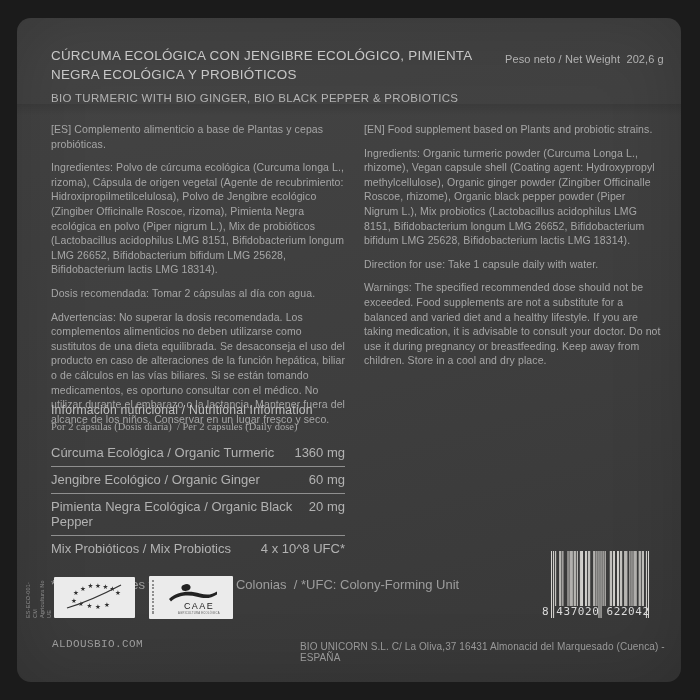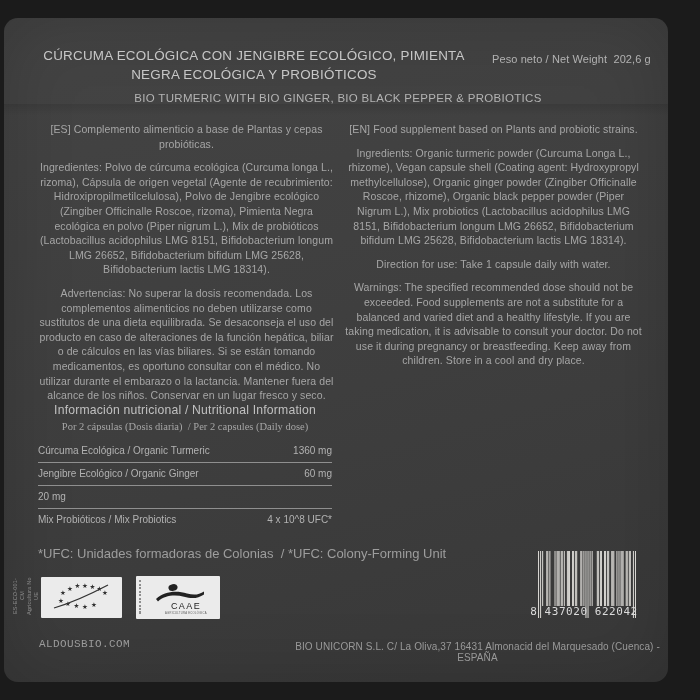--- a/index.html
+++ b/index.html
@@ -8,25 +8,24 @@
   }
   *{margin:0;padding:0;box-sizing:border-box;}
   html,body{width:700px;height:700px;}
   body{
     background:var(--page-bg);
     font-family:"Liberation Sans", sans-serif;
     position:relative; overflow:hidden;
     -webkit-font-smoothing:antialiased;
   }
   .card{
-    position:absolute; left:4px; top:18px; width:664px; height:664px;
+    position:absolute; left:17px; top:18px; width:664px; height:664px;
     border-radius:14px;
     background:linear-gradient(165deg,#444444 0%, #3e3e3e 55%, #383838 100%);
     box-shadow:inset 0 0 70px rgba(0,0,0,0.18);
-    text-align:center;
   }
   .crease{
     position:absolute; left:0; right:0; top:86px; height:14px;
     background:linear-gradient(180deg, rgba(0,0,0,0.10), rgba(0,0,0,0) 85%);
   }
   
   .title{
     position:absolute; left:34px; top:28px; width:432px;
     font-size:13.4px; line-height:19px; letter-spacing:0.25px;
     color:var(--title-text); font-weight:400;
@@ -35,35 +34,35 @@
     position:absolute; left:488px; top:35px;
     font-size:11px; color:#b2b2b2; white-space:pre; letter-spacing:0.1px;
   }
   .subtitle{
     position:absolute; left:34px; top:74px; width:600px;
     font-size:11.5px; letter-spacing:0.3px; color:#b3b3b3;
   }
   
   .cols{
     position:absolute; left:34px; top:104px; width:604px;
-    display:flex; gap:10px;
+    display:flex; gap:16px;
   }
   .col{width:297px; flex:0 0 297px;}
   .col p{
     font-size:10.5px; line-height:14.6px; color:var(--body-text);
     margin-bottom:9px; letter-spacing:0.1px;
   }
   
   .nutrition{position:absolute; left:34px; top:385px; width:294px;}
   .n-title{font-size:12.2px; color:#c0c0c0; letter-spacing:0.2px;}
   .n-subtitle{font-size:10.5px; color:var(--body-text); margin-top:4px; white-space:pre;font-family:Liberation Serif, serif;}
   .n-table{margin-top:8px;}
   .nrow{
     display:flex; justify-content:space-between; align-items:baseline;
-    padding:5px 0 6px 0; font-size:10px; color:#b2b2b2;
+    padding:5px 0 6px 0; font-size:13px; color:#b2b2b2;
   }
   .nrow.sep{border-bottom:1px solid var(--rule);}
   .nvalue{white-space:pre; color:#b2b2b2;}
   .n-footnote{margin-top:15px; font-size:13px; color:#9d9d9d; white-space:pre;}
   
   .eu-vertical{
     position:absolute; left:14px; top:556px; height:44px; width:16px;
     display:flex; flex-direction:row; align-items:center; justify-content:center;
   }
   .eu-vertical span{
@@ -106,20 +105,21 @@
   <div class="crease"></div>
 
   <div class="title">CÚRCUMA ECOLÓGICA CON JENGIBRE ECOLÓGICO, PIMIENTA NEGRA ECOLÓGICA Y PROBIÓTICOS</div>
   <div class="net-weight">Peso neto / Net Weight  202,6 g</div>
   <div class="subtitle">BIO TURMERIC WITH BIO GINGER, BIO BLACK PEPPER &amp; PROBIOTICS</div>
 
   <div class="cols">
     <div class="col">
       <p>[ES] Complemento alimenticio a base de Plantas y cepas probióticas.</p>
       <p>Ingredientes: Polvo de cúrcuma ecológica (Curcuma longa L., rizoma), Cápsula de origen vegetal (Agente de recubrimiento: Hidroxipropilmetilcelulosa), Polvo de Jengibre ecológico (Zingiber Officinalle Roscoe, rizoma), Pimienta Negra ecológica en polvo (Piper nigrum L.), Mix de probióticos (Lactobacillus acidophilus LMG 8151, Bifidobacterium longum LMG 26652, Bifidobacterium bifidum LMG 25628, Bifidobacterium lactis LMG 18314).</p>
+      <p>Dosis recomendada: Tomar 2 cápsulas al día con agua.</p>
       <p>Advertencias: No superar la dosis recomendada. Los complementos alimenticios no deben utilizarse como sustitutos de una dieta equilibrada. Se desaconseja el uso del producto en caso de alteraciones de la función hepática, biliar o de cálculos en las vías biliares. Si se están tomando medicamentos, es oportuno consultar con el médico. No utilizar durante el embarazo o la lactancia. Mantener fuera del alcance de los niños. Conservar en un lugar fresco y seco.</p>
     </div>
     <div class="col">
       <p>[EN] Food supplement based on Plants and  probiotic strains.</p>
       <p>Ingredients: Organic turmeric powder (Curcuma Longa L., rhizome), Vegan capsule shell (Coating agent: Hydroxypropyl methylcellulose), Organic ginger powder (Zingiber Officinalle Roscoe, rhizome), Organic black pepper powder (Piper Nigrum L.), Mix probiotics (Lactobacillus acidophilus LMG 8151, Bifidobacterium longum LMG 26652, Bifidobacterium bifidum LMG 25628, Bifidobacterium lactis LMG 18314).</p>
       <p>Direction for use: Take 1 capsule daily with water.</p>
       <p>Warnings: The specified recommended dose should not be exceeded. Food supplements are not a substitute for a balanced and varied diet and a healthy lifestyle. If you are taking medication, it is advisable to consult your doctor. Do not use it during pregnancy or breastfeeding. Keep away from children. Store in a cool and dry place.</p>
     </div>
   </div>
 
@@ -129,20 +129,21 @@
     <div class="n-table">
       <div class="nrow sep">
         <span class="nlabel">Cúrcuma Ecológica / Organic Turmeric</span>
         <span class="nvalue">1360 mg</span>
       </div>
       <div class="nrow sep">
         <span class="nlabel">Jengibre Ecológico / Organic Ginger</span>
         <span class="nvalue">60 mg</span>
       </div>
       <div class="nrow sep">
+        <span class="nlabel">Pimienta Negra Ecológica / Organic Black Pepper</span>
         <span class="nvalue">20 mg</span>
       </div>
       <div class="nrow">
         <span class="nlabel">Mix Probióticos / Mix Probiotics</span>
         <span class="nvalue">4 x 10^8 UFC*</span>
       </div>
     </div>
     <div class="n-footnote">*UFC: Unidades formadoras de Colonias  / *UFC: Colony-Forming Unit</div>
   </div>
 

